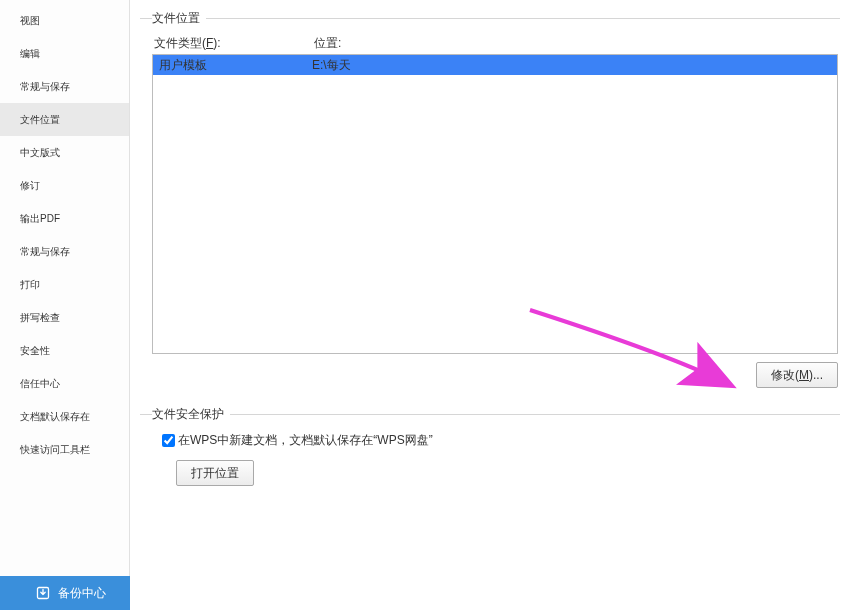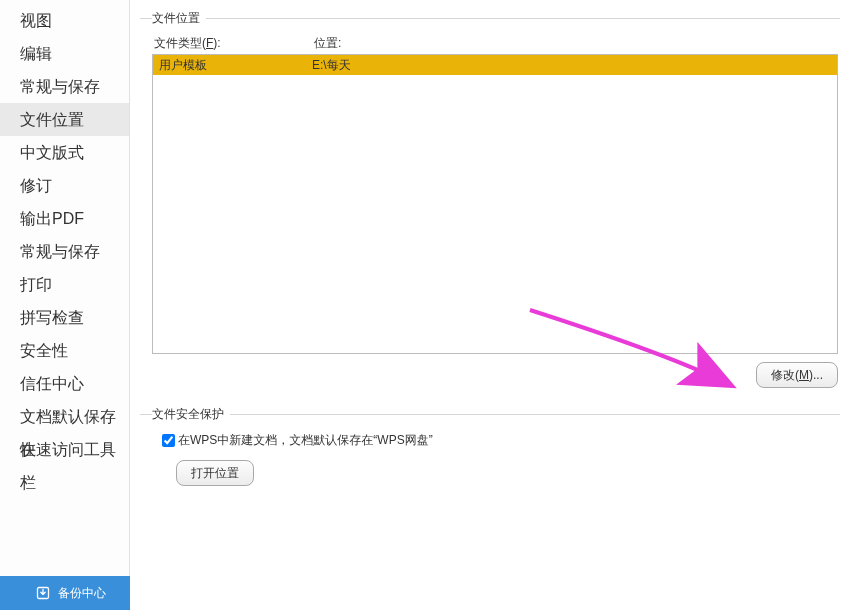--- a/index.html
+++ b/index.html
@@ -29,21 +29,21 @@
   .nav-list {
     flex: 1;
     padding-top: 4px;
   }
   .nav-item {
     height: 33px;
     line-height: 33px;
     padding-left: 20px;
     cursor: pointer;
     color: #333;
-    font-size: 16px;
+    font-size: 10px;
   }
   .nav-item.active { background: #e9e9e9; }
   .backup-btn {
     position: absolute;
     bottom: 0; left: 0;
     width: 130px;
     height: 34px;
     background: #3a8fdb;
     color: #fff;
     display: flex;
@@ -95,34 +95,34 @@
     display: flex;
     height: 20px;
     line-height: 20px;
   }
   .trow .c1 {
     width: 155px;
     padding-left: 6px;
   }
   .trow .c2 { flex: 1; padding-left: 4px; }
   .trow.sel {
-    background: #eab308;
+    background: #3b82f6;
   }
   .modify-row {
     display: flex;
     justify-content: flex-end;
     margin-top: 8px;
     position: relative;
   }
   button.win {
     height: 26px;
     padding: 0 14px;
     background: linear-gradient(#fdfdfd,#ececec);
     border: 1px solid #a9a9a9;
-    border-radius: 8px;
+    border-radius: 2px;
     font-size: 12px;
     color: #333;
     cursor: pointer;
   }
   .ul { text-decoration: underline; }
   .chk-row {
     display: flex;
     align-items: center;
     gap: 0;
     padding-left: 6px;

